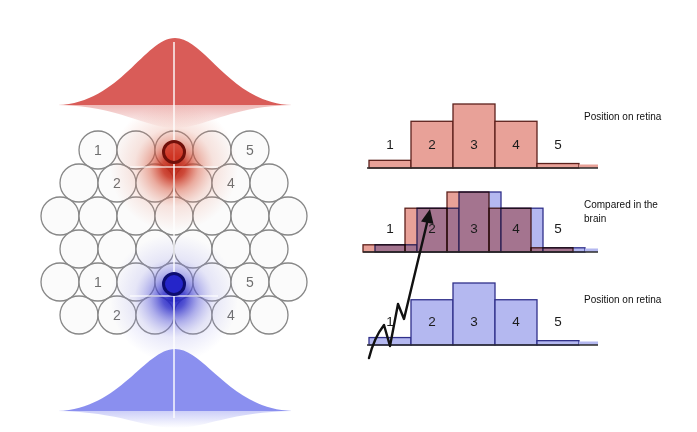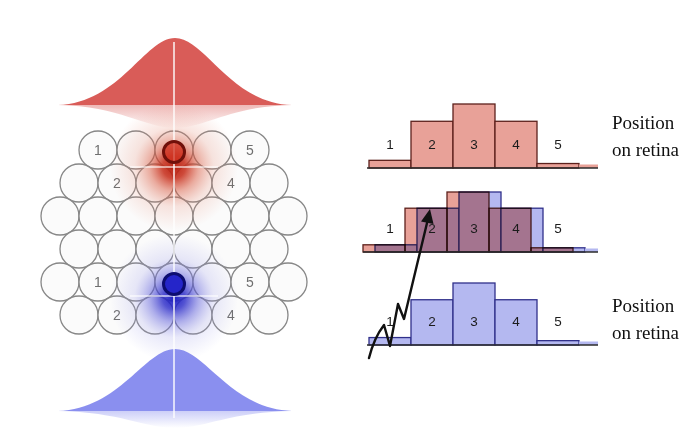--- a/index.html
+++ b/index.html
@@ -1,21 +1,21 @@
 <!DOCTYPE html>
 <html lang="en"><head>
 <meta charset="utf-8">
 <style>
   html,body{margin:0;padding:0;background:#ffffff;}
   body{width:697px;height:432px;font-family:"Liberation Sans",sans-serif;position:relative;overflow:hidden;}
   .stage{position:absolute;left:0;top:0;width:697px;height:432px;}
   svg{position:absolute;left:0;top:0;}
   .bar-num{font-size:13.5px;fill:#1c1c1c;text-anchor:middle;font-family:"Liberation Sans",sans-serif;}
   .cell-num{font-size:14px;fill:#6f6f6f;text-anchor:middle;font-family:"Liberation Sans",sans-serif;}
-  .side-label{position:absolute;left:612px;width:86px;font-size:19px;line-height:1.42;color:#101010;font-family:Liberation Serif, serif;}
+  .side-label{position:absolute;left:584px;width:86px;font-size:10px;line-height:1.42;color:#101010;}
 </style>
 </head>
 <body>
 
 <div class="stage">
   <svg width="697" height="432" viewBox="0 0 697 432">
     <defs>
       <radialGradient id="redGlow">
         <stop offset="0" stop-color="#b71c0c" stop-opacity="0.97"></stop>
         <stop offset="0.18" stop-color="#c62b18" stop-opacity="0.85"></stop>
@@ -158,14 +158,15 @@
     <rect x="579" y="341.5" width="19" height="3.5" fill="#b4b8f0"></rect>
     <line x1="367" y1="345" x2="598" y2="345" stroke="#2b2b2b" stroke-width="1.5"></line>
 
     <g>
       <path d="M 369 358 C 372 346 377 334 384 325 L 390 346 L 398 304 L 404 319 L 427 223" fill="none" stroke="#111111" stroke-width="2.4" stroke-linejoin="round" stroke-linecap="round"></path>
       <polygon points="430,209 433.5,224 421,221.5" fill="#111111"></polygon>
     </g>
   </svg>
 
   <div class="side-label" style="top:110px">Position on retina</div>
+  <div class="side-label" style="top:198px">Compared in the brain</div>
   <div class="side-label" style="top:293px">Position on retina</div>
 </div>
 
 </body></html>

